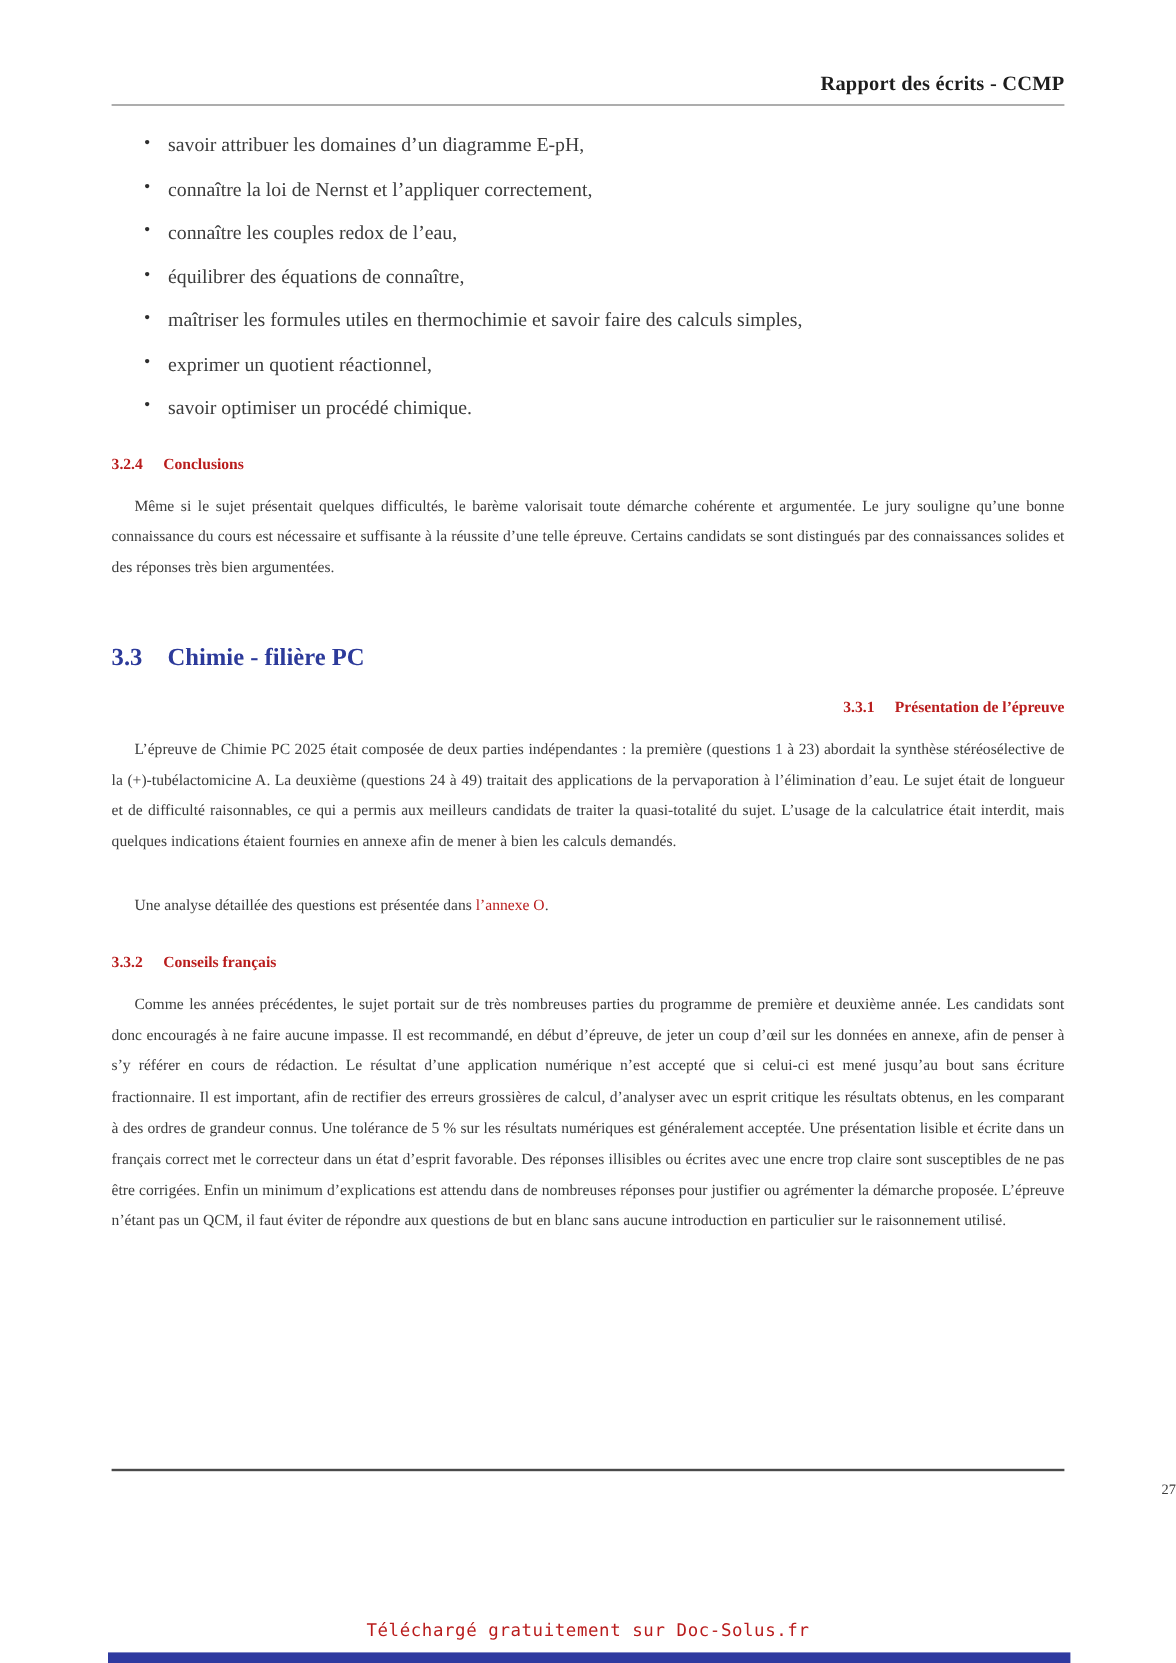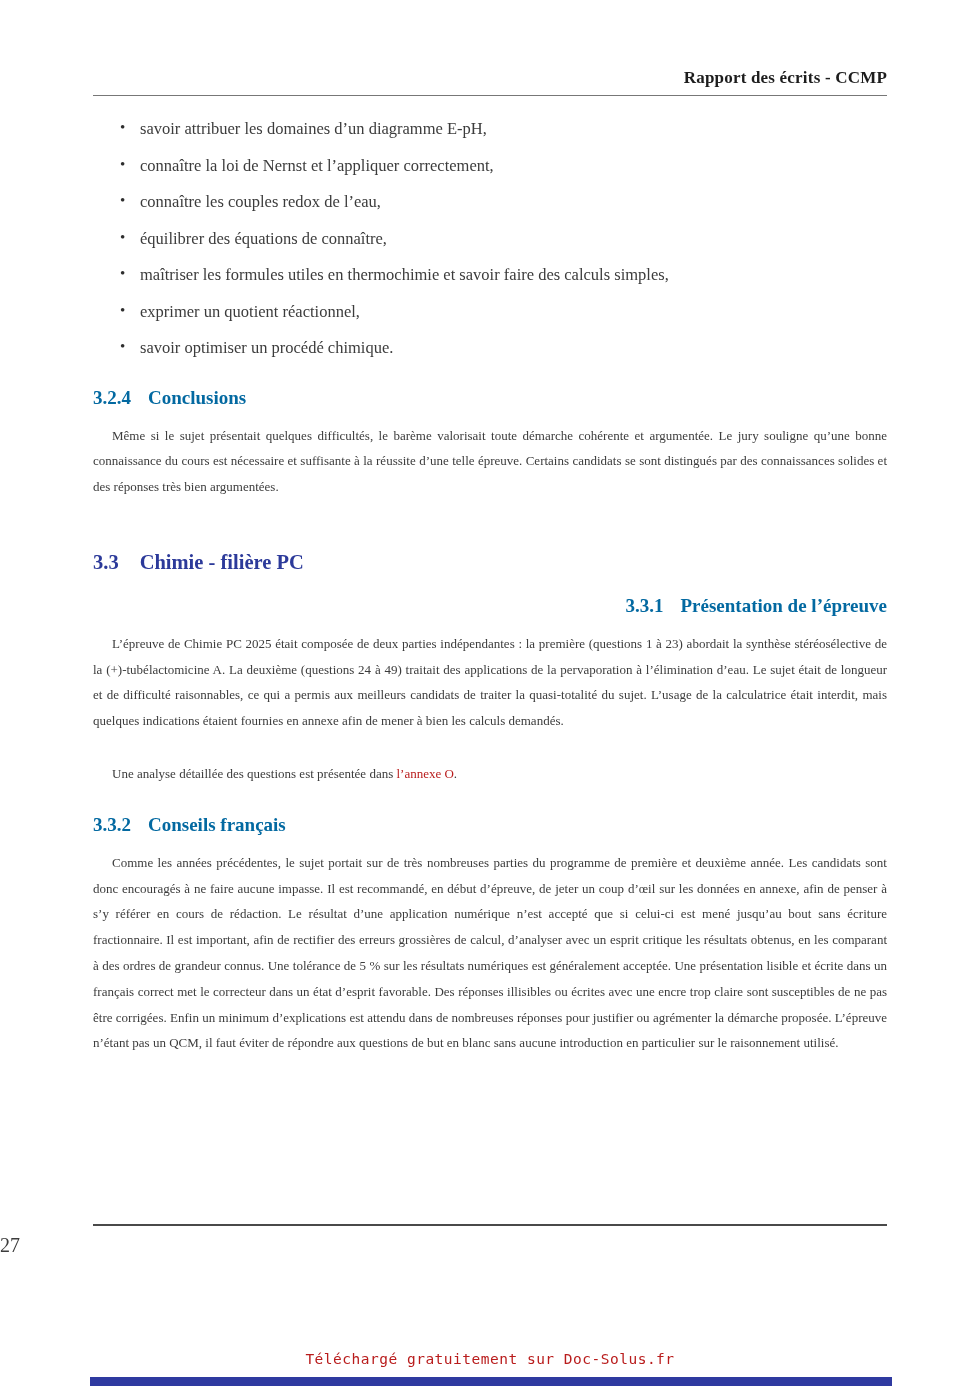--- a/index.html
+++ b/index.html
@@ -6,21 +6,21 @@
   .page{
     position:relative;
     width:980px;height:1386px;
     margin:0 auto;
     background:#ffffff;
     font-family:"Liberation Serif","DejaVu Serif",serif;
     color:#3c3c3c;
     overflow:hidden;
     box-sizing:border-box;
   }
-  .content{padding:0 93px;margin-top:24px;}
+  .content{padding:16px 93px;}
   
   .doc-header{padding-top:44px;}
   .doc-header .title{
     text-align:right;font-weight:bold;font-size:17px;color:#1d1d1d;
     letter-spacing:.2px;
   }
   .header-rule{height:1px;background:#777;margin-top:7px;}
   
   ul.bullets{list-style:none;margin:23px 0 0 0;padding:0;}
   ul.bullets li{
@@ -29,40 +29,40 @@
     margin-bottom:17px;
     font-size:16.5px;line-height:19.5px;color:#3c3c3c;
   }
   ul.bullets li .bullet{
     position:absolute;left:27px;top:-1px;
     font-size:15px;color:#2e2e2e;
   }
   
   .subsection{
     margin:29px 0 0 0;
-    font-size:19px;font-weight:bold;color:#0369a1;
+    font-size:13px;font-weight:bold;color:#b91c1c;
   }
   .subsection .num{margin-right:17px;}
   .section-blue{
     margin:51px 0 0 0;
     font-size:20.5px;font-weight:bold;
   }
   .section-blue .num{margin-right:21px;}
   
   p.body{
     margin:14px 0 0 0;
     font-size:13px;line-height:25.8px;
     text-align:justify;text-indent:19px;
     color:#3c3c3c;
   }
   p.body.analysis{margin-top:27px;}
   a.annex-link{text-decoration:none;cursor:pointer;}
   
   .footer-rule{position:absolute;left:93px;width:794px;top:1224px;height:2px;background:#4a4a4a;}
-  .page-number{position:absolute;top:1234px;left:0;width:100%;text-align:left;font-size:20px;color:#3c3c3c;}
+  .page-number{position:absolute;top:1234px;left:0;width:100%;text-align:right;font-size:12px;color:#3c3c3c;}
   .download-note{
     position:absolute;top:1351px;left:0;width:100%;text-align:center;
     font-family:"DejaVu Sans Mono","Liberation Mono",monospace;
     font-size:14.5px;color:#b91c1c;letter-spacing:.5px;
   }
   .bottom-bar{position:absolute;bottom:0;left:90px;width:802px;height:9px;}
 </style>
 </head>
 <body>
 

